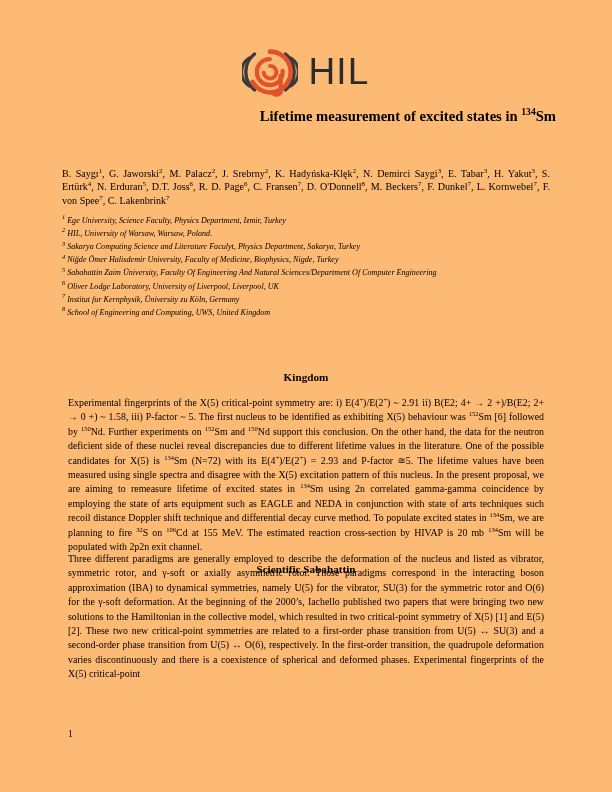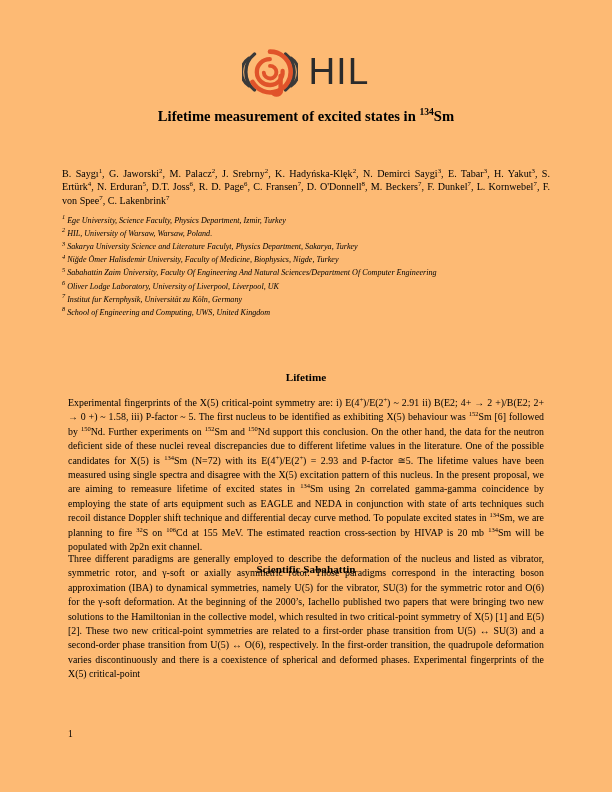--- a/index.html
+++ b/index.html
@@ -46,21 +46,21 @@
     font-weight: 400;
     padding-bottom: 2px;
   }
 
   
   .doc-title {
     position: absolute;
     left: 56px;
     right: 56px;
     top: 108px;
-    text-align: center;
+    text-align: right;
     font-size: 14.6px;
     font-weight: bold;
     line-height: 1.2;
   }
   .doc-title sup { font-size: 0.66em; vertical-align: super; line-height: 0; }
 
   
   .authors {
     position: absolute;
     left: 62px;
@@ -170,30 +170,30 @@
 
   <div class="doc-title">
     <span>Lifetime measurement of excited states in </span><sup>134</sup><span>Sm</span>
   </div>
 
   <div class="authors">B. Saygı<sup>1</sup>, G. Jaworski<sup>2</sup>, M. Palacz<sup>2</sup>, J. Srebrny<sup>2</sup>, K. Hadyńska-Klęk<sup>2</sup>, N. Demirci Saygi<sup>3</sup>, E. Tabar<sup>3</sup>, H. Yakut<sup>3</sup>, S. Ertürk<sup>4</sup>, N. Erduran<sup>5</sup>, D.T. Joss<sup>6</sup>, R. D. Page<sup>6</sup>, C. Fransen<sup>7</sup>, D. O'Donnell<sup>8</sup>, M. Beckers<sup>7</sup>, F. Dunkel<sup>7</sup>, L. Kornwebel<sup>7</sup>, F. von Spee<sup>7</sup>, C. Lakenbrink<sup>7</sup></div>
 
   <div class="affiliations">
     <div class="affil-line"><sup>1</sup><span>Ege University, Science Faculty, Physics Department, Izmir, Turkey</span></div>
     <div class="affil-line"><sup>2</sup><span>HIL, University of Warsaw, Warsaw, Poland.</span></div>
-    <div class="affil-line"><sup>3</sup><span>Sakarya University Science and Literature Faculyt, Physics Department, Sakarya, Turkey</span></div>
+    <div class="affil-line"><sup>3</sup><span>Sakarya Computing Science and Literature Faculyt, Physics Department, Sakarya, Turkey</span></div>
     <div class="affil-line"><sup>4</sup><span>Niğde Ömer Halisdemir University, Faculty of Medicine, Biophysics, Nigde, Turkey</span></div>
     <div class="affil-line"><sup>5</sup><span>Sabahattin Zaim Üniversity, Faculty Of Engineering And Natural Sciences/Department Of Computer Engineering</span></div>
     <div class="affil-line"><sup>6</sup><span>Oliver Lodge Laboratory, University of Liverpool, Liverpool, UK</span></div>
-    <div class="affil-line"><sup>7</sup><span>Institut fur Kernphysik, Universität zu Köln, Germany</span></div>
+    <div class="affil-line"><sup>7</sup><span>Institut fur Kernphysik, Üniversity zu Köln, Germany</span></div>
     <div class="affil-line"><sup>8</sup><span>School of Engineering and Computing, UWS, United Kingdom</span></div>
   </div>
 
 
-  <div class="section-head" id="abstract-head">Lifetime</div>
+  <div class="section-head" id="abstract-head">Kingdom</div>
   <div class="body-para" id="abstract-body">Experimental fingerprints of the X(5) critical-point symmetry are: i) E(4<sup>+</sup>)/E(2<sup>+</sup>) ~ 2.91 ii) B(E2; 4+ → 2 +)/B(E2; 2+ → 0 +) ~ 1.58, iii) P-factor ~ 5. The first nucleus to be identified as exhibiting X(5) behaviour was <sup>152</sup>Sm [6] followed by <sup>150</sup>Nd. Further experiments on <sup>152</sup>Sm and <sup>150</sup>Nd support this conclusion. On the other hand, the data for the neutron deficient side of these nuclei reveal discrepancies due to different lifetime values in the literature. One of the possible candidates for X(5) is <sup>134</sup>Sm (N=72) with its E(4<sup>+</sup>)/E(2<sup>+</sup>) = 2.93 and P-factor ≅5. The lifetime values have been measured using single spectra and disagree with the X(5) excitation pattern of this nucleus. In the present proposal, we are aiming to remeasure lifetime of excited states in <sup>134</sup>Sm using 2n correlated gamma-gamma coincidence by employing the state of arts equipment such as EAGLE and NEDA in conjunction with state of arts techniques such recoil distance Doppler shift technique and differential decay curve method. To populate excited states in <sup>134</sup>Sm, we are planning to fire <sup>32</sup>S on <sup>106</sup>Cd at 155 MeV. The estimated reaction cross-section by HIVAP is 20 mb <sup>134</sup>Sm will be populated with 2p2n exit channel.</div>
 
   <div class="section-head" id="motivation-head">Scientific Sabahattin</div>
   <div class="body-para" id="motivation-body">Three different paradigms are generally employed to describe the deformation of the nucleus and listed as vibrator, symmetric rotor, and γ-soft or axially asymmetric rotor. Those paradigms correspond in the interacting boson approximation (IBA) to dynamical symmetries, namely U(5) for the vibrator, SU(3) for the symmetric rotor and O(6) for the γ-soft deformation. At the beginning of the 2000’s, Iachello published two papers that were bringing two new solutions to the Hamiltonian in the collective model, which resulted in two critical-point symmetry of X(5) [1] and E(5) [2]. These two new critical-point symmetries are related to a first-order phase transition from U(5) ↔ SU(3) and a second-order phase transition from U(5) ↔ O(6), respectively. In the first-order transition, the quadrupole deformation varies discontinuously and there is a coexistence of spherical and deformed phases. Experimental fingerprints of the X(5) critical-point</div>
 
   <div class="page-number">1</div>
 
 </div>
 
 </body></html>

